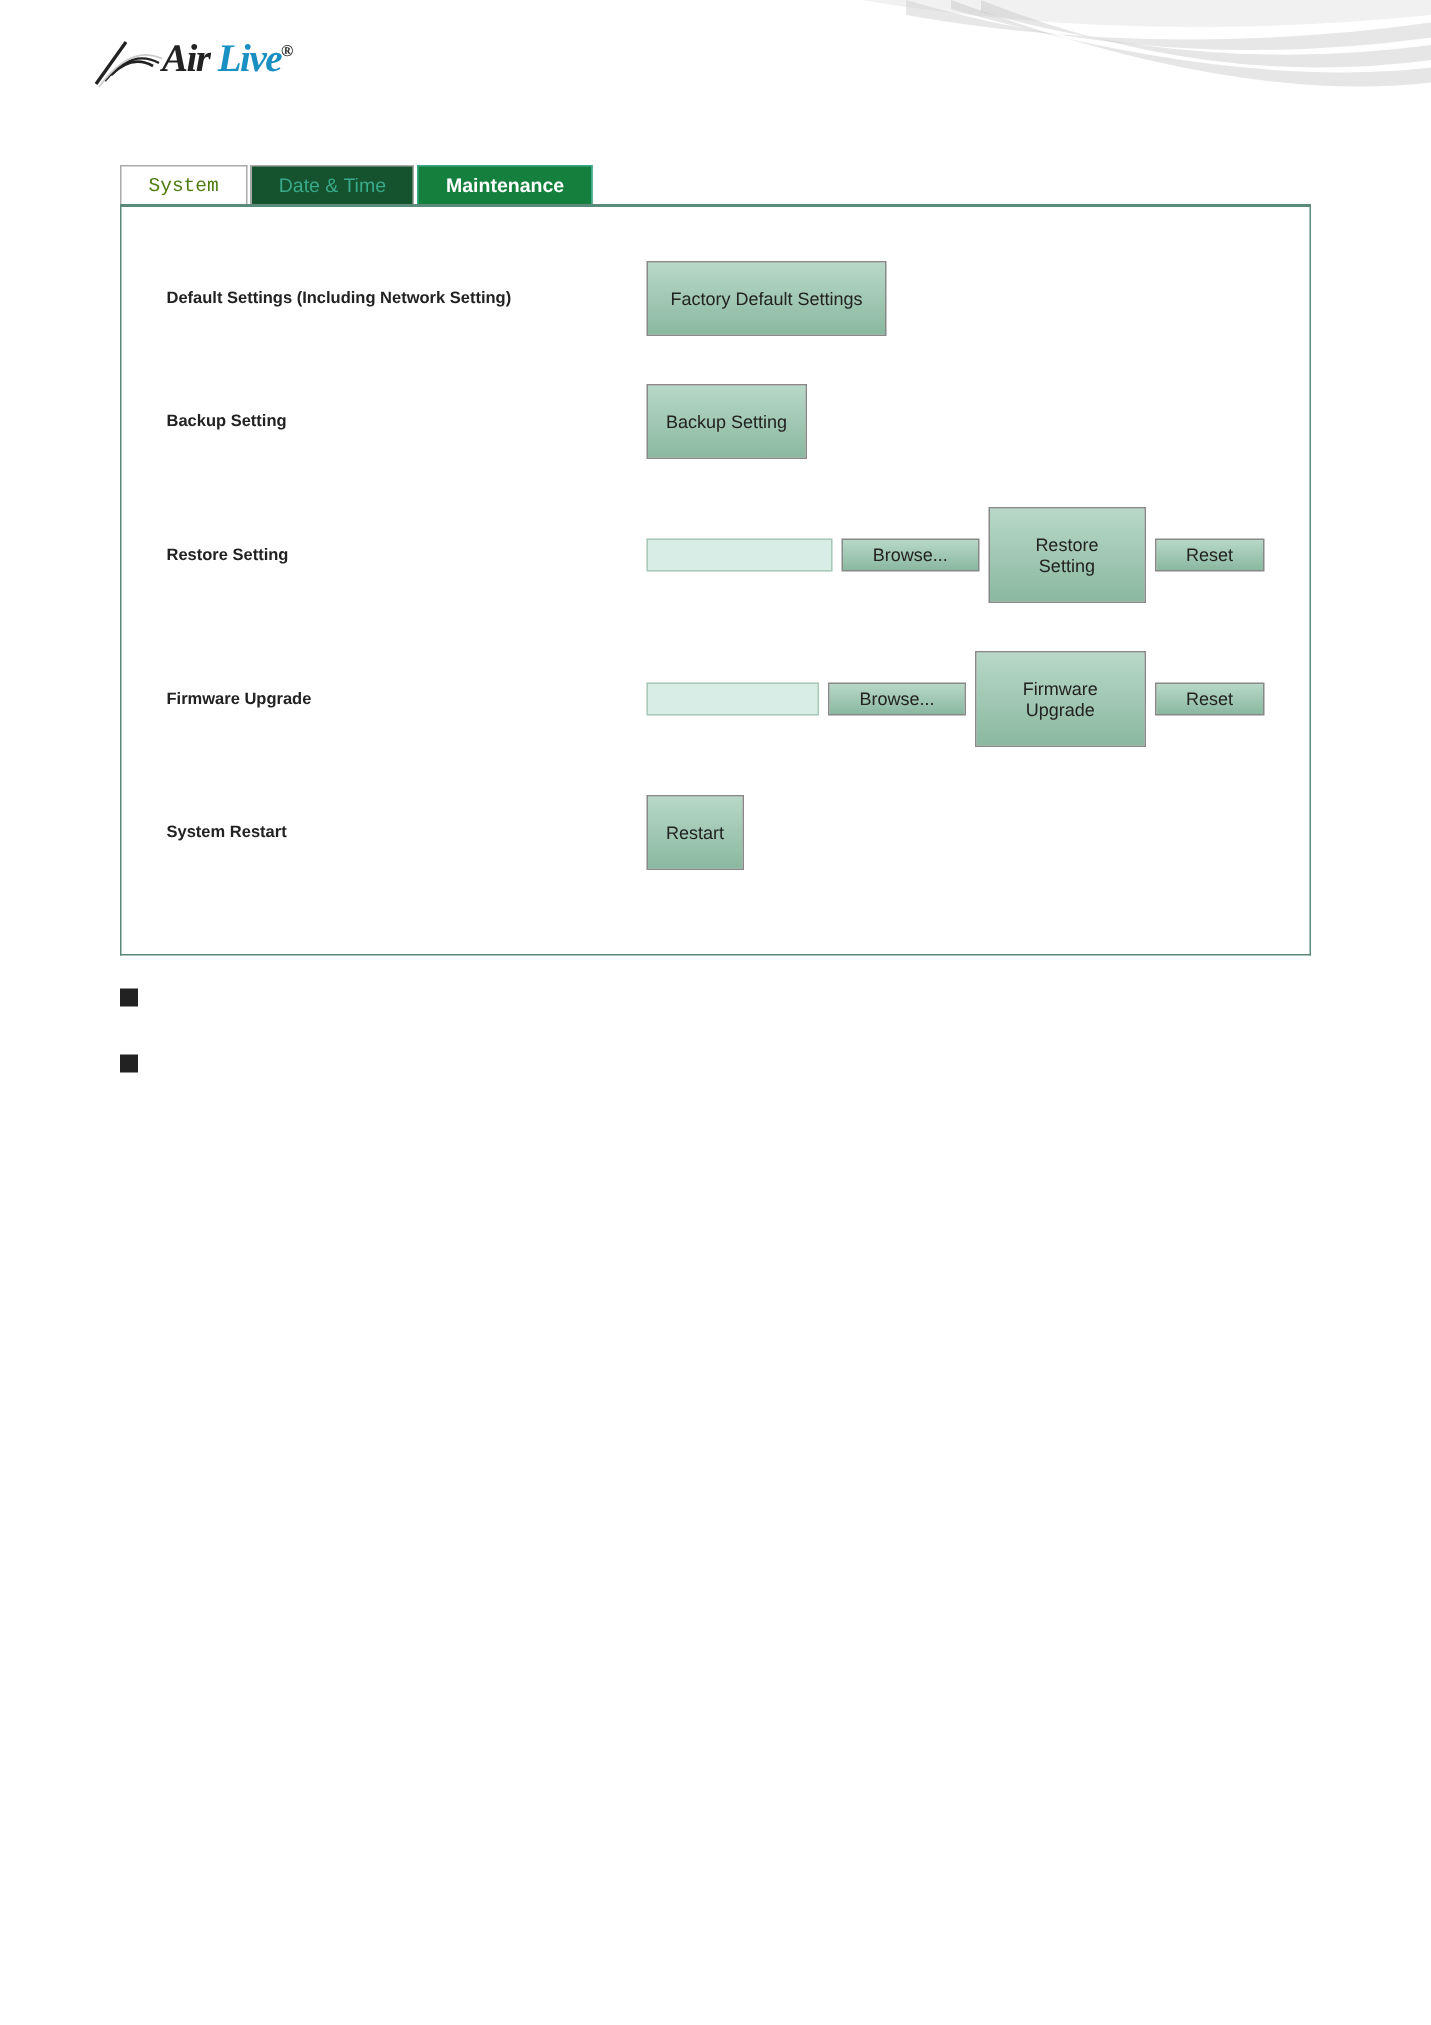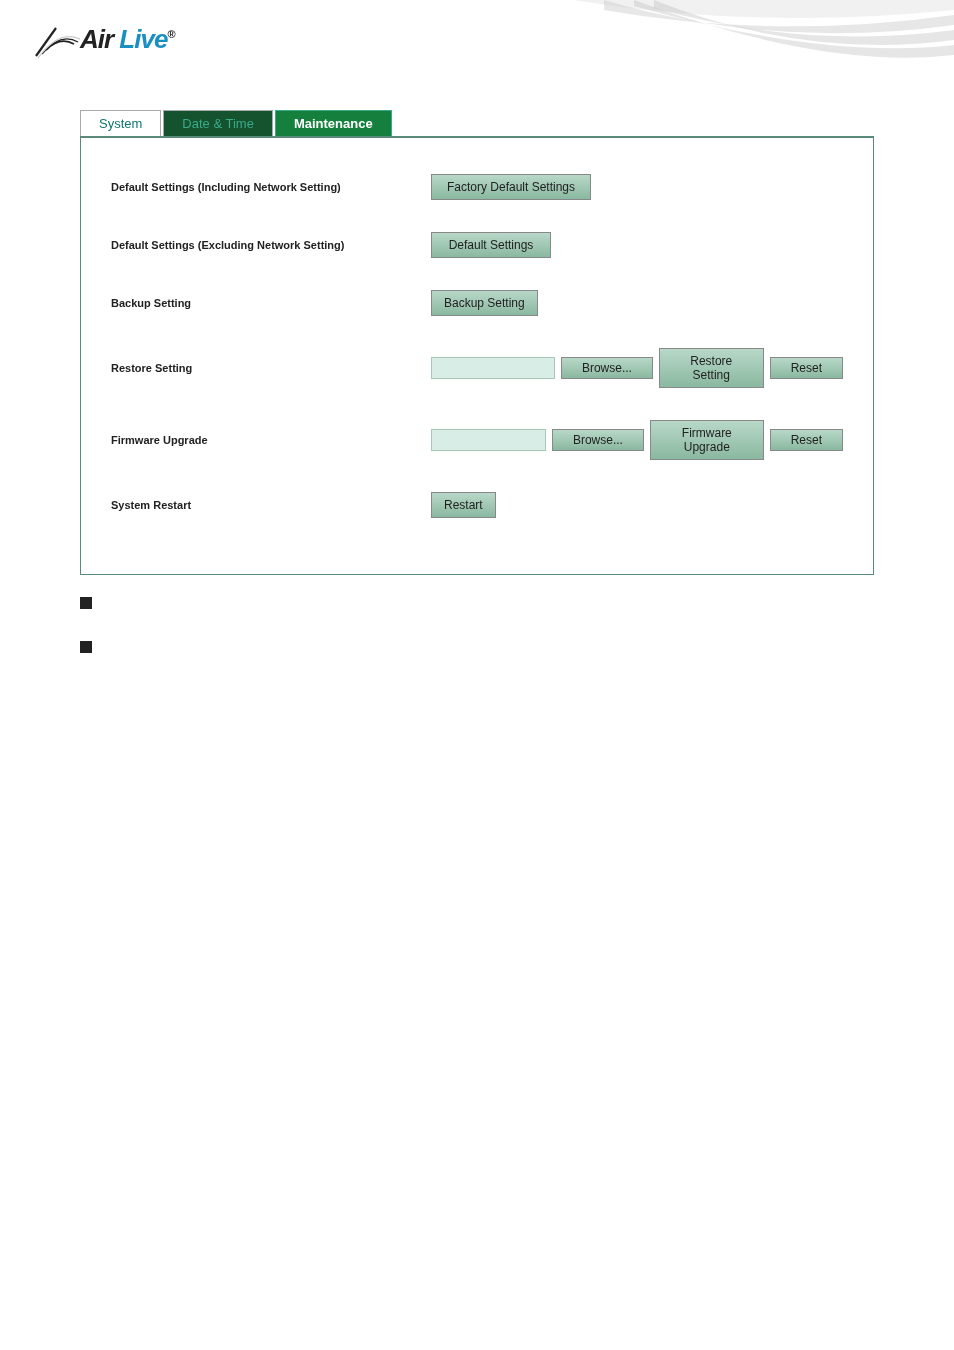--- a/index.html
+++ b/index.html
@@ -14,21 +14,22 @@
     
     .header {
       position: relative;
       height: 110px;
       background: #fff;
       overflow: hidden;
     }
     .logo-area {
       position: absolute;
       top: 18px;
-      left: 28px;
+      left: 56px;
+      font-family: Liberation Serif, serif;
     }
     
     .swoosh {
       position: absolute;
       top: 0;
       right: 0;
       width: 500px;
       height: 110px;
     }
 
@@ -50,22 +51,23 @@
       color: #333;
       margin-right: 2px;
     }
     .tab.active {
       background: #15803d;
       color: #fff;
       border-color: #3aaa8c;
       font-weight: bold;
     }
     .tab.system {
-      color: #0f766e;
+      color: #4d7c0f;
       background: #fff;
+      font-family: Liberation Mono, monospace;
     }
     .tab.datetime {
       color: #3aaa8c;
       background: #14532d;
     }
 
     
     .main-panel {
       margin: 0 80px;
       border: 1px solid #5a8a7a;
@@ -89,21 +91,21 @@
       min-width: 320px;
     }
     .row-controls {
       display: flex;
       align-items: center;
       gap: 6px;
     }
 
     
     .btn {
-      padding: 5px 12px;
+      padding: 17px 12px;
       font-size: 12px;
       cursor: pointer;
       border: 1px solid #888;
       background: linear-gradient(to bottom, #b8d8c8, #8ab8a0);
       color: #222;
       font-family: Arial, sans-serif;
     }
     .btn-small {
       padding: 3px 20px;
     }
@@ -198,26 +200,20 @@
 
 <div class="main-panel">
 
   <div class="settings-row">
     <div class="row-label">Default Settings (Including Network Setting)</div>
     <div class="row-controls">
       <button class="btn btn-factory">Factory Default Settings</button>
     </div>
   </div>
 
-  <div class="settings-row">
-    <div class="row-label">Default Settings (Excluding Network Setting)</div>
-    <div class="row-controls">
-      <button class="btn btn-default">Default Settings</button>
-    </div>
-  </div>
 
   <div class="settings-row">
     <div class="row-label">Backup Setting</div>
     <div class="row-controls">
       <button class="btn">Backup Setting</button>
     </div>
   </div>
 
   <div class="settings-row">
     <div class="row-label">Restore Setting</div>

